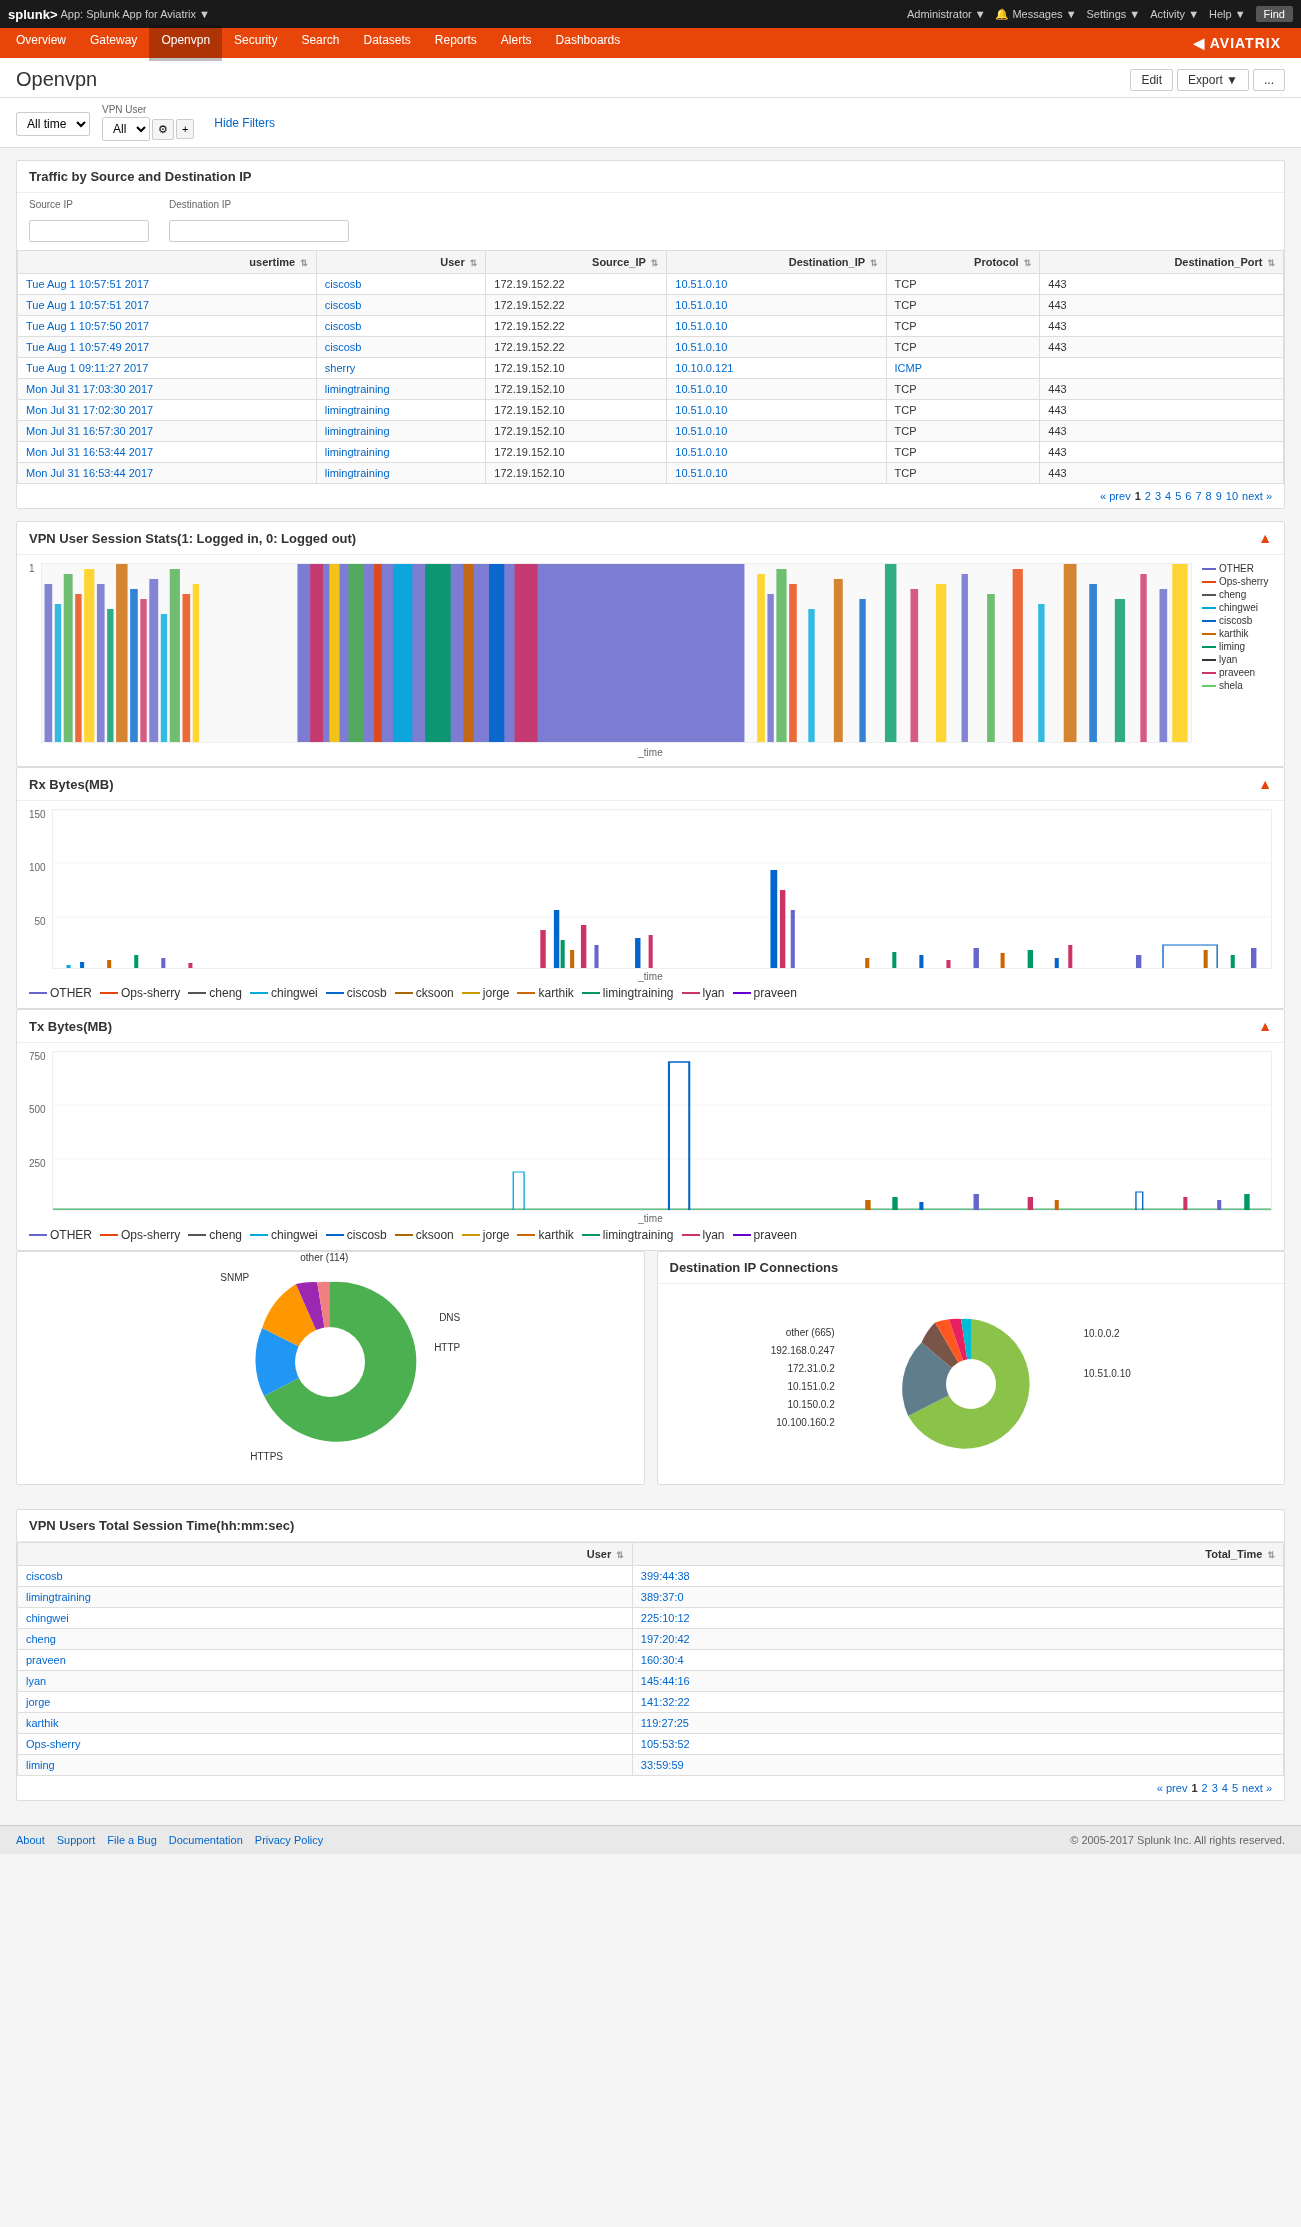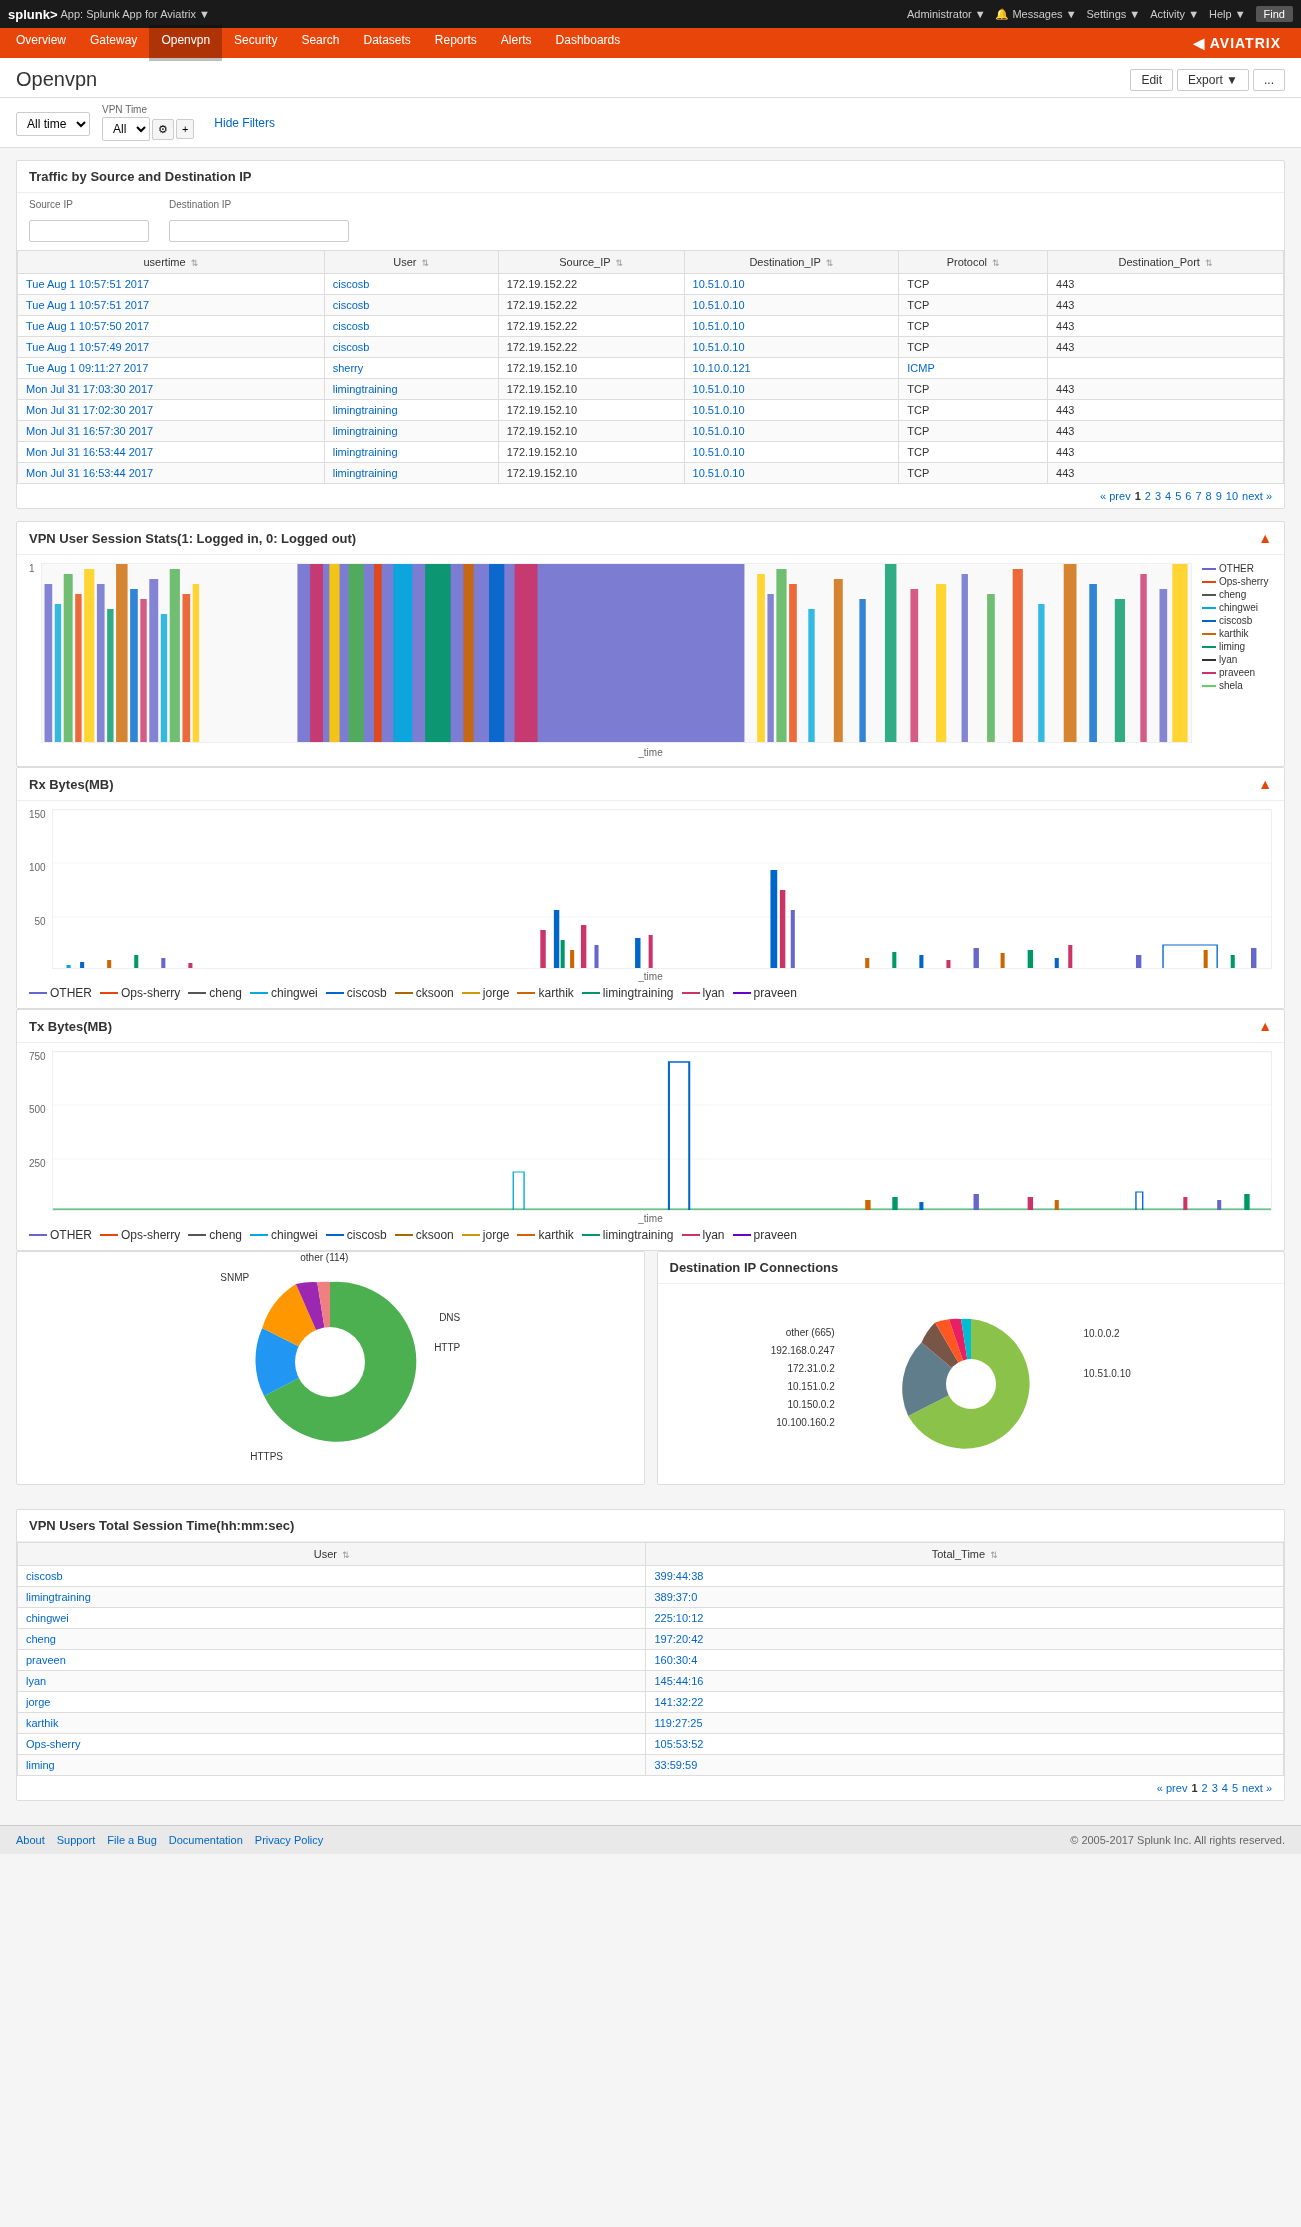--- a/index.html
+++ b/index.html
@@ -42,21 +42,21 @@
     .section-header { padding: 8px 12px; border-bottom: 1px solid #eee; font-size: 13px; font-weight: bold; color: #333; display: flex; align-items: center; justify-content: space-between; }
 
     
     .search-inputs { display: flex; gap: 20px; padding: 6px 12px 8px; }
     .search-field { display: flex; flex-direction: column; }
     .search-field label { font-size: 10px; color: #666; margin-bottom: 10px; }
     .search-field input { border: 1px solid #ccc; padding: 3px 6px; font-size: 12px; width: 120px; border-radius: 2px; }
 
     
     .data-table { width: 100%; border-collapse: collapse; font-size: 11px; }
-    .data-table th { background: #f5f5f5; border: 1px solid #ddd; padding: 5px 8px; text-align: center; color: #333; font-weight: normal; }
+    .data-table th { background: #f5f5f5; border: 1px solid #ddd; padding: 5px 8px; text-align: right; color: #333; font-weight: bold; }
     .data-table td { border: 1px solid #ddd; padding: 4px 8px; }
     .data-table tr:nth-child(even) td { background: #fafafa; }
     .link-blue { color: #0066cc; cursor: pointer; }
 
     
     .pagination { display: flex; align-items: center; justify-content: flex-end; gap: 4px; padding: 6px 12px; font-size: 11px; }
     .page-link { color: #0066cc; cursor: pointer; }
     .page-link.active { color: #333; font-weight: bold; }
 
     
@@ -120,21 +120,21 @@
 </div>
 
 <div class="filters-bar">
   <div class="filter-group">
     <div class="filter-label"></div>
     <select class="filter-select">
       <option>All time</option>
     </select>
   </div>
   <div class="filter-group">
-    <div class="filter-label">VPN Time</div>
+    <div class="filter-label">VPN User</div>
     <div class="filter-with-icon">
       <select class="filter-select">
         <option>All</option>
       </select>
       <button class="filter-icon-btn">⚙</button>
       <button class="filter-icon-btn">+</button>
     </div>
   </div>
   <span class="hide-filters-link">Hide Filters</span>
 </div>

